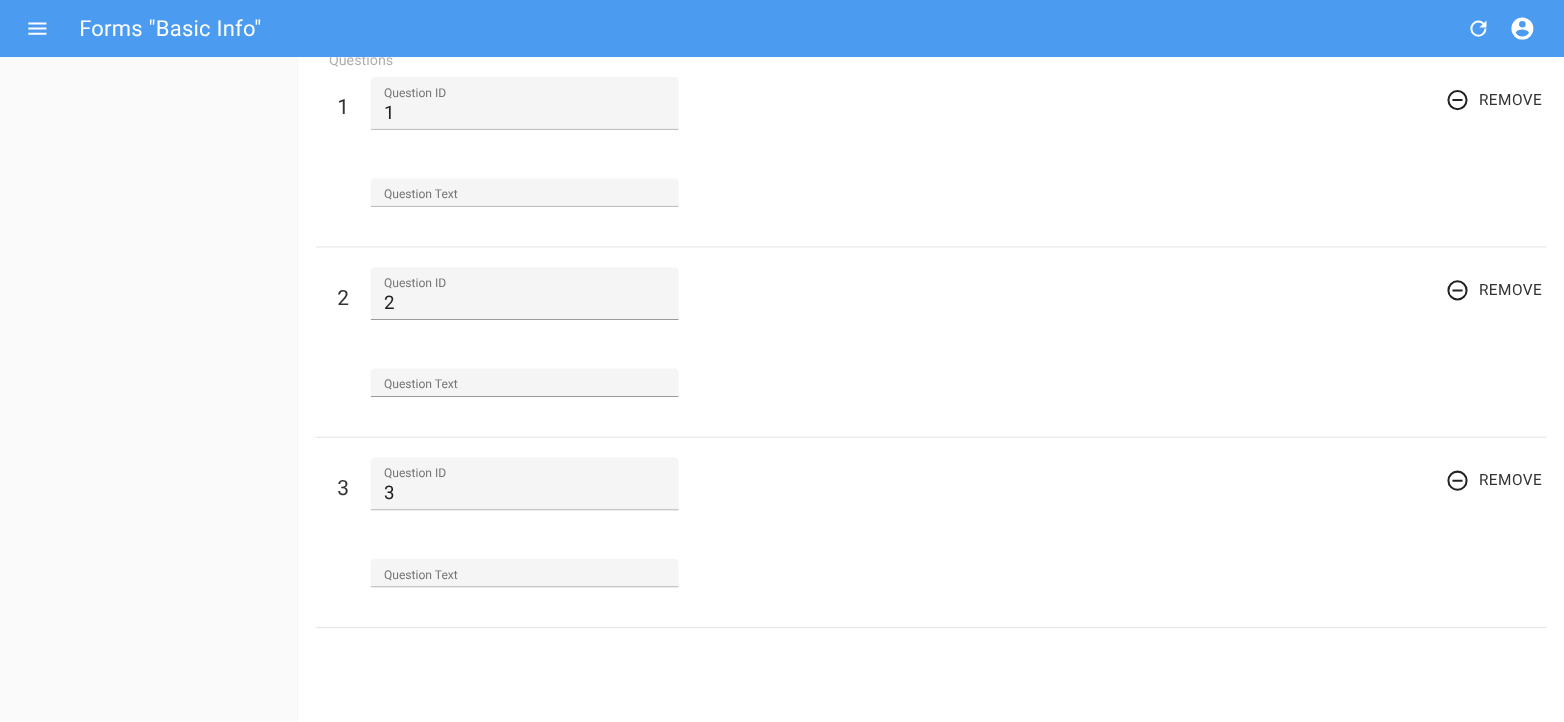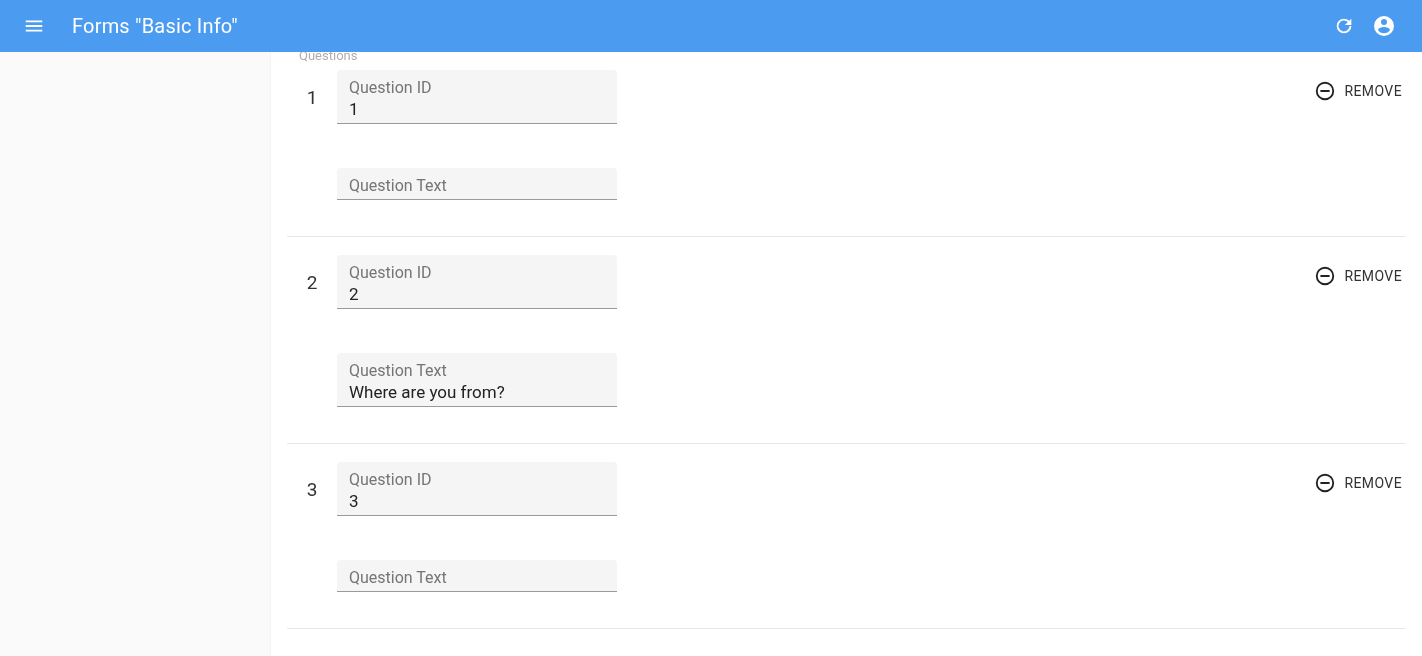--- a/index.html
+++ b/index.html
@@ -118,21 +118,21 @@
       width: 280px;
       background: #f5f5f5;
       border-top-left-radius: 4px;
       border-top-right-radius: 4px;
       border-bottom: 1px solid #9a9a9a;
       padding: 8px 12px 4px 12px;
       margin-bottom: 44px;
     }
     .field:last-child { margin-bottom: 0; }
     .field .label {
-      font-size: 16px;
+      font-size: 11px;
       color: #757575;
     }
     .field .value {
       font-size: 17px;
       color: #222;
       padding-top: 2px;
       border: none;
       background: transparent;
       outline: none;
       width: 100%;
@@ -198,21 +198,20 @@
 
     <div class="question-block">
       <div class="index-col">2</div>
       <div class="fields-col">
         <div class="field">
           <div class="label">Question ID</div>
           <input class="value" value="2" style="">
         </div>
         <div class="field">
           <div class="label">Question Text</div>
-          <input class="value" value="Where are you from?" style="">
         </div>
       </div>
       <div class="remove-col">
         <div class="remove-btn">
           <svg width="22" height="22" viewBox="0 0 24 24">
               <path d="M12 2a10 10 0 100 20 10 10 0 000-20zm0 2a8 8 0 110 16 8 8 0 010-16zM7 11h10v2H7v-2z"></path>
             </svg>
           <span>REMOVE</span>
         </div>
       </div>

